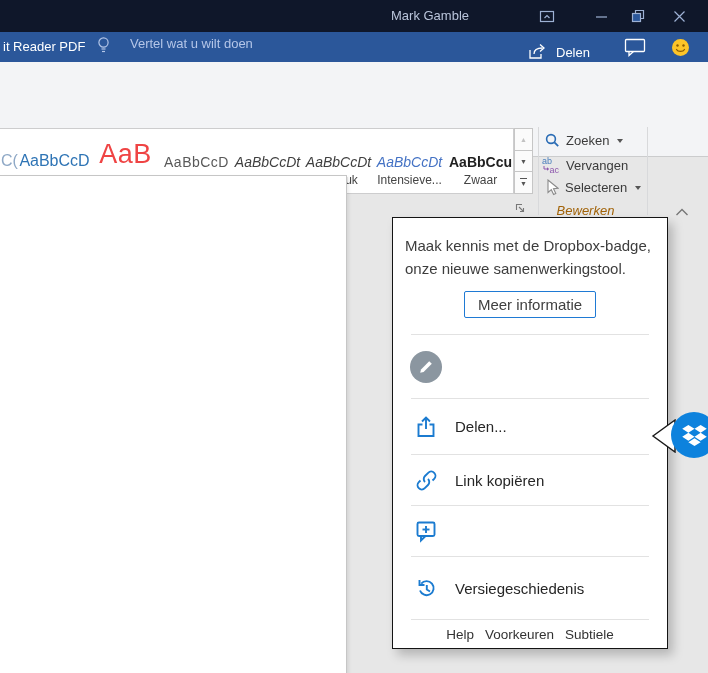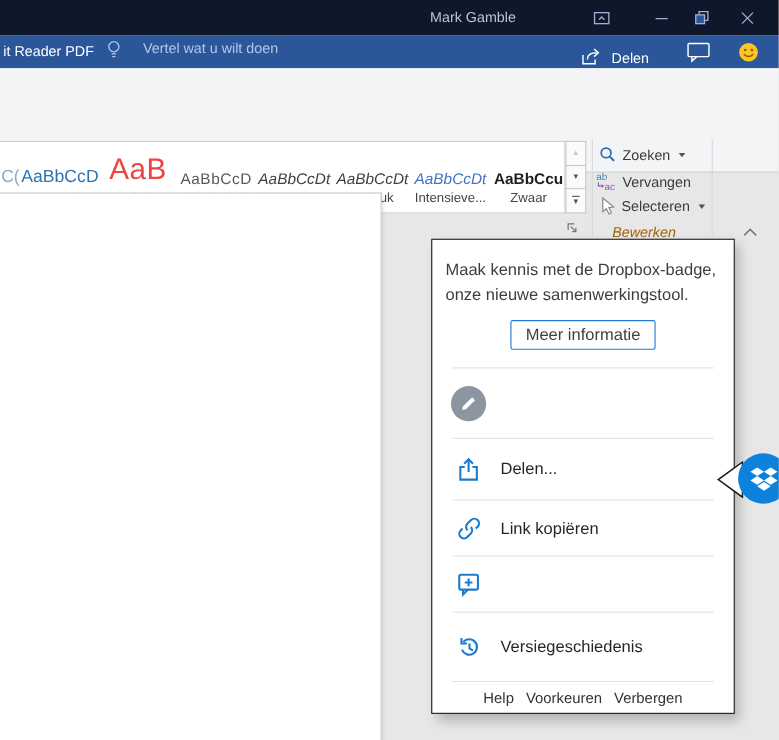--- a/index.html
+++ b/index.html
@@ -298,21 +298,21 @@
         </svg>
       </div>
       <div class="pb-label">Versiegeschiedenis</div>
     </div>
 
     <div class="pb-sep"></div>
 
     <div class="pb-footer">
       <span class="pb-flink">Help</span>
       <span class="pb-flink">Voorkeuren</span>
-      <span class="pb-flink">Verbergen</span>
+      <span class="pb-flink">Subtiele</span>
     </div>
   </div>
 
   <svg id="badge-arrow" width="26" height="34" viewBox="0 0 26 34">
     <polygon points="25,1 3,17 25,33" fill="#ffffff" stroke="#1a1a1a" stroke-width="1.4"></polygon>
   </svg>
   <div id="badge">
     <svg width="27" height="27" viewBox="0 0 100 110">
       <path fill="#ffffff" d="M25 12 L0 28 l25 16 25-16 Z M75 12 L50 28 l25 16 25-16 Z M25 44 L0 60 l25 16 25-16 Z M75 44 L50 60 l25 16 25-16 Z M50 66 L25 82 l25 16 25-16 Z"></path>
     </svg>

